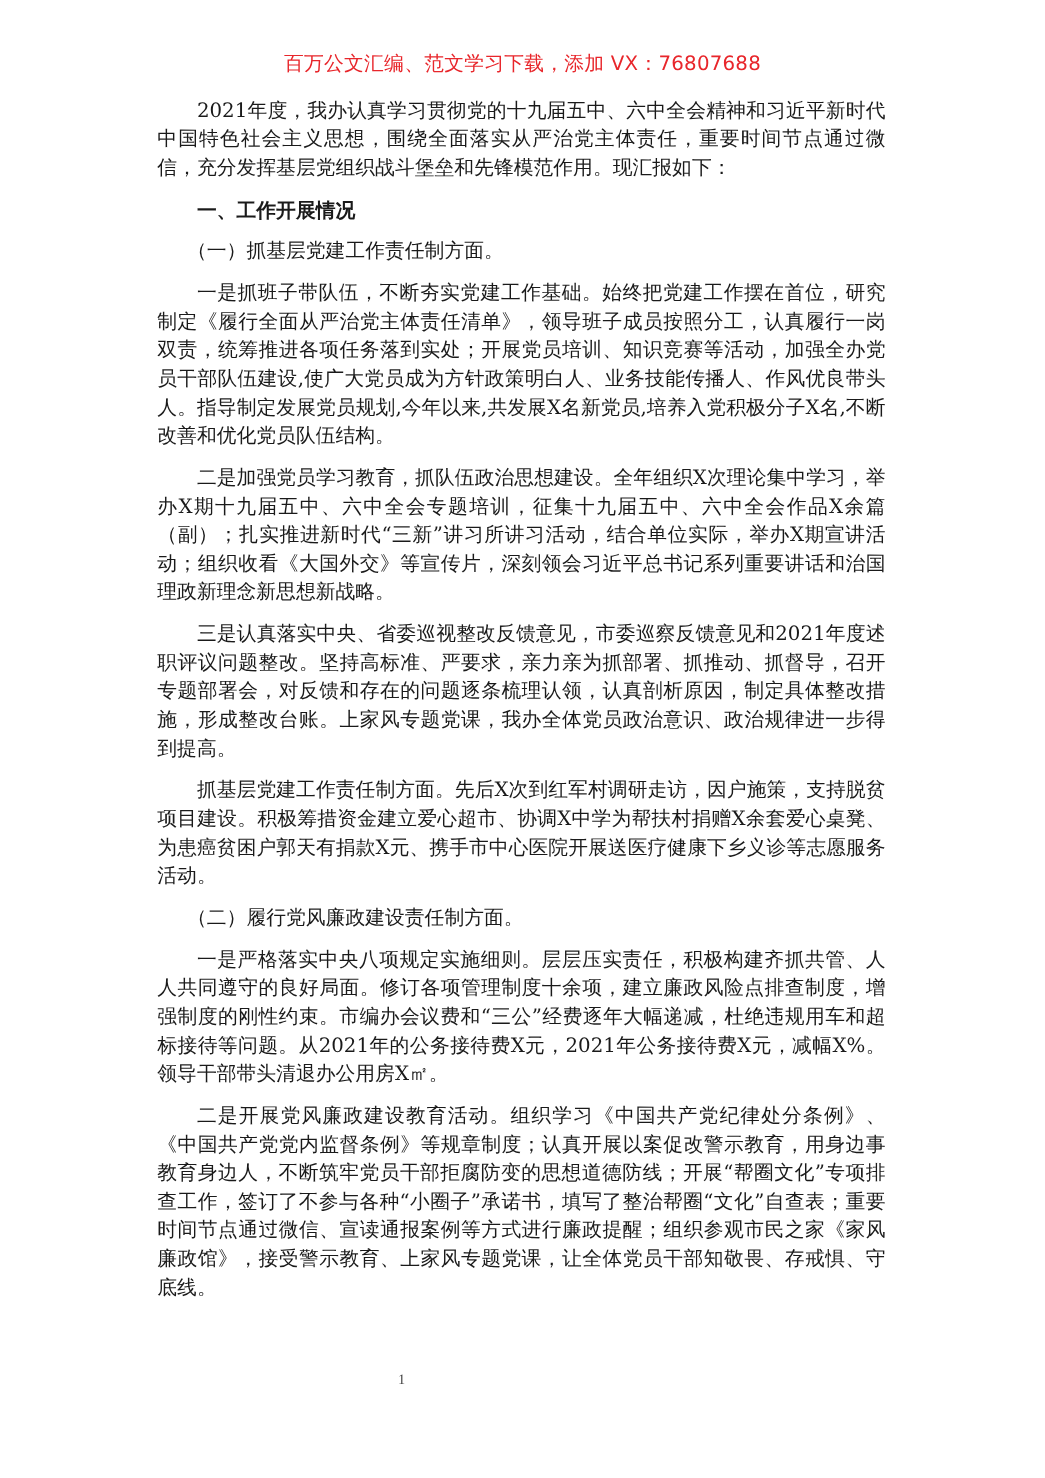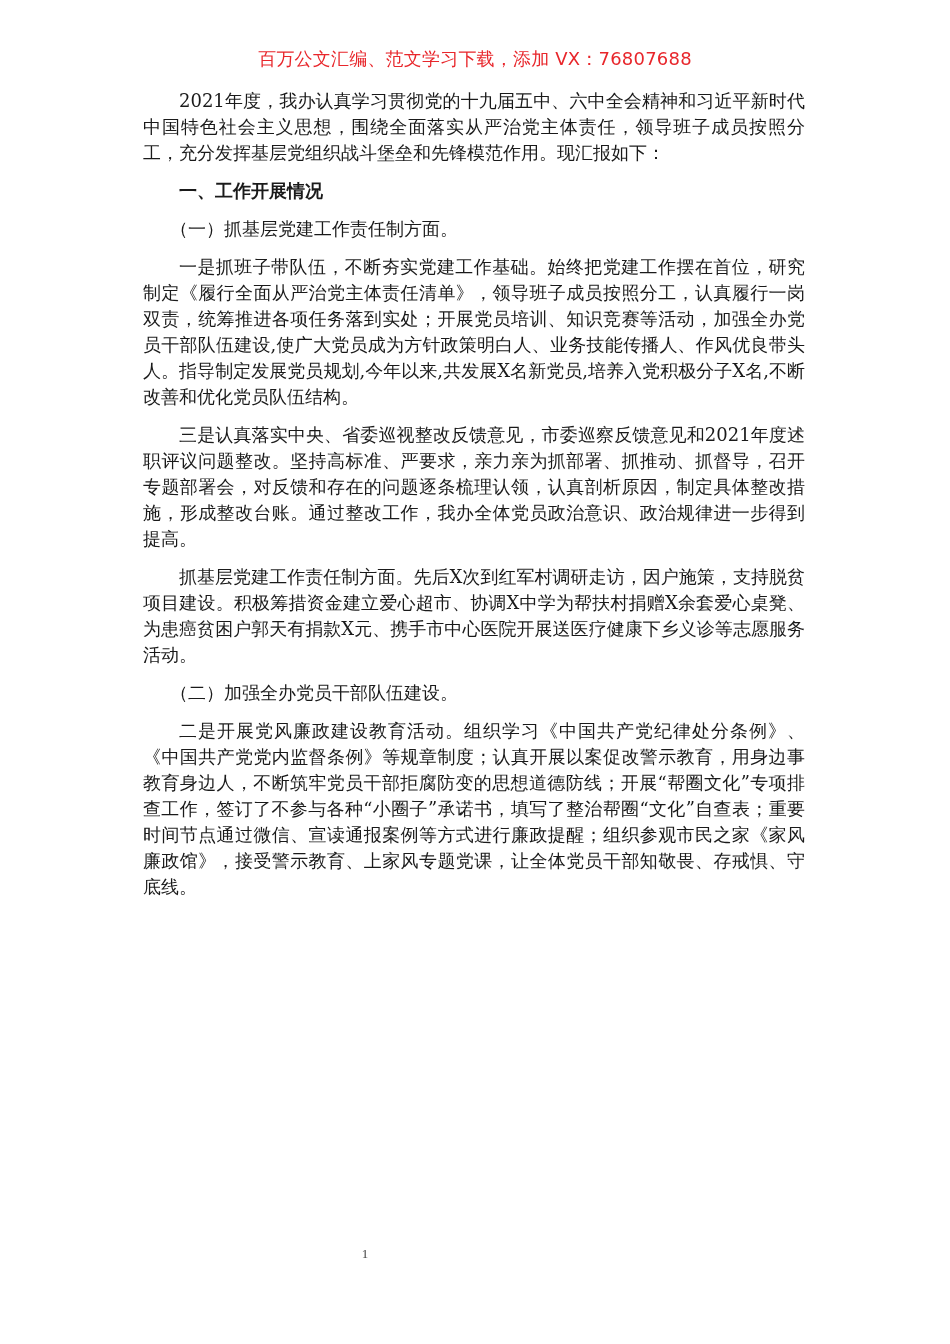--- a/index.html
+++ b/index.html
@@ -24,24 +24,26 @@
     font-family: "Liberation Serif", serif; font-size: 13px; color: #444;
   }
 </style>
 </head>
 <body>
 
 <div class="page">
   <div class="banner">百万公文汇编、范文学习下载，添加 VX：76807688</div>
 
   <div class="body">
-    <p class="p">2021年度，我办认真学习贯彻党的十九届五中、六中全会精神和习近平新时代中国特色社会主义思想，围绕全面落实从严治党主体责任，领导班子成员按照分工，充分发挥基层党组织战斗堡垒和先锋模范作用。现汇报如下：</p>
+    <p class="p">2021年度，我办认真学习贯彻党的十九届五中、六中全会精神和习近平新时代中国特色社会主义思想，围绕全面落实从严治党主体责任，重要时间节点通过微信，充分发挥基层党组织战斗堡垒和先锋模范作用。现汇报如下：</p>
     <p class="h1">一、工作开展情况</p>
     <p class="h2">（一）抓基层党建工作责任制方面。</p>
     <p class="p">一是抓班子带队伍，不断夯实党建工作基础。始终把党建工作摆在首位，研究制定《履行全面从严治党主体责任清单》，领导班子成员按照分工，认真履行一岗双责，统筹推进各项任务落到实处；开展党员培训、知识竞赛等活动，加强全办党员干部队伍建设,使广大党员成为方针政策明白人、业务技能传播人、作风优良带头人。指导制定发展党员规划,今年以来,共发展X名新党员,培养入党积极分子X名,不断改善和优化党员队伍结构。</p>
-    <p class="p">三是认真落实中央、省委巡视整改反馈意见，市委巡察反馈意见和2021年度述职评议问题整改。坚持高标准、严要求，亲力亲为抓部署、抓推动、抓督导，召开专题部署会，对反馈和存在的问题逐条梳理认领，认真剖析原因，制定具体整改措施，形成整改台账。通过整改工作，我办全体党员政治意识、政治规律进一步得到提高。</p>
+    <p class="p">二是加强党员学习教育，抓队伍政治思想建设。全年组织X次理论集中学习，举办X期十九届五中、六中全会专题培训，征集十九届五中、六中全会作品X余篇（副）；扎实推进新时代“三新”讲习所讲习活动，结合单位实际，举办X期宣讲活动；组织收看《大国外交》等宣传片，深刻领会习近平总书记系列重要讲话和治国理政新理念新思想新战略。</p>
+    <p class="p">三是认真落实中央、省委巡视整改反馈意见，市委巡察反馈意见和2021年度述职评议问题整改。坚持高标准、严要求，亲力亲为抓部署、抓推动、抓督导，召开专题部署会，对反馈和存在的问题逐条梳理认领，认真剖析原因，制定具体整改措施，形成整改台账。上家风专题党课，我办全体党员政治意识、政治规律进一步得到提高。</p>
     <p class="p">抓基层党建工作责任制方面。先后X次到红军村调研走访，因户施策，支持脱贫项目建设。积极筹措资金建立爱心超市、协调X中学为帮扶村捐赠X余套爱心桌凳、为患癌贫困户郭天有捐款X元、携手市中心医院开展送医疗健康下乡义诊等志愿服务活动。</p>
-    <p class="h2">（二）加强全办党员干部队伍建设。</p>
+    <p class="h2">（二）履行党风廉政建设责任制方面。</p>
+    <p class="p">一是严格落实中央八项规定实施细则。层层压实责任，积极构建齐抓共管、人人共同遵守的良好局面。修订各项管理制度十余项，建立廉政风险点排查制度，增强制度的刚性约束。市编办会议费和“三公”经费逐年大幅递减，杜绝违规用车和超标接待等问题。从2021年的公务接待费X元，2021年公务接待费X元，减幅X%。领导干部带头清退办公用房X㎡。</p>
     <p class="p">二是开展党风廉政建设教育活动。组织学习《中国共产党纪律处分条例》、《中国共产党党内监督条例》等规章制度；认真开展以案促改警示教育，用身边事教育身边人，不断筑牢党员干部拒腐防变的思想道德防线；开展“帮圈文化”专项排查工作，签订了不参与各种“小圈子”承诺书，填写了整治帮圈“文化”自查表；重要时间节点通过微信、宣读通报案例等方式进行廉政提醒；组织参观市民之家《家风廉政馆》，接受警示教育、上家风专题党课，让全体党员干部知敬畏、存戒惧、守底线。</p>
   </div>
 
   <div class="pagenum">1</div>
 </div>
 
 </body></html>

